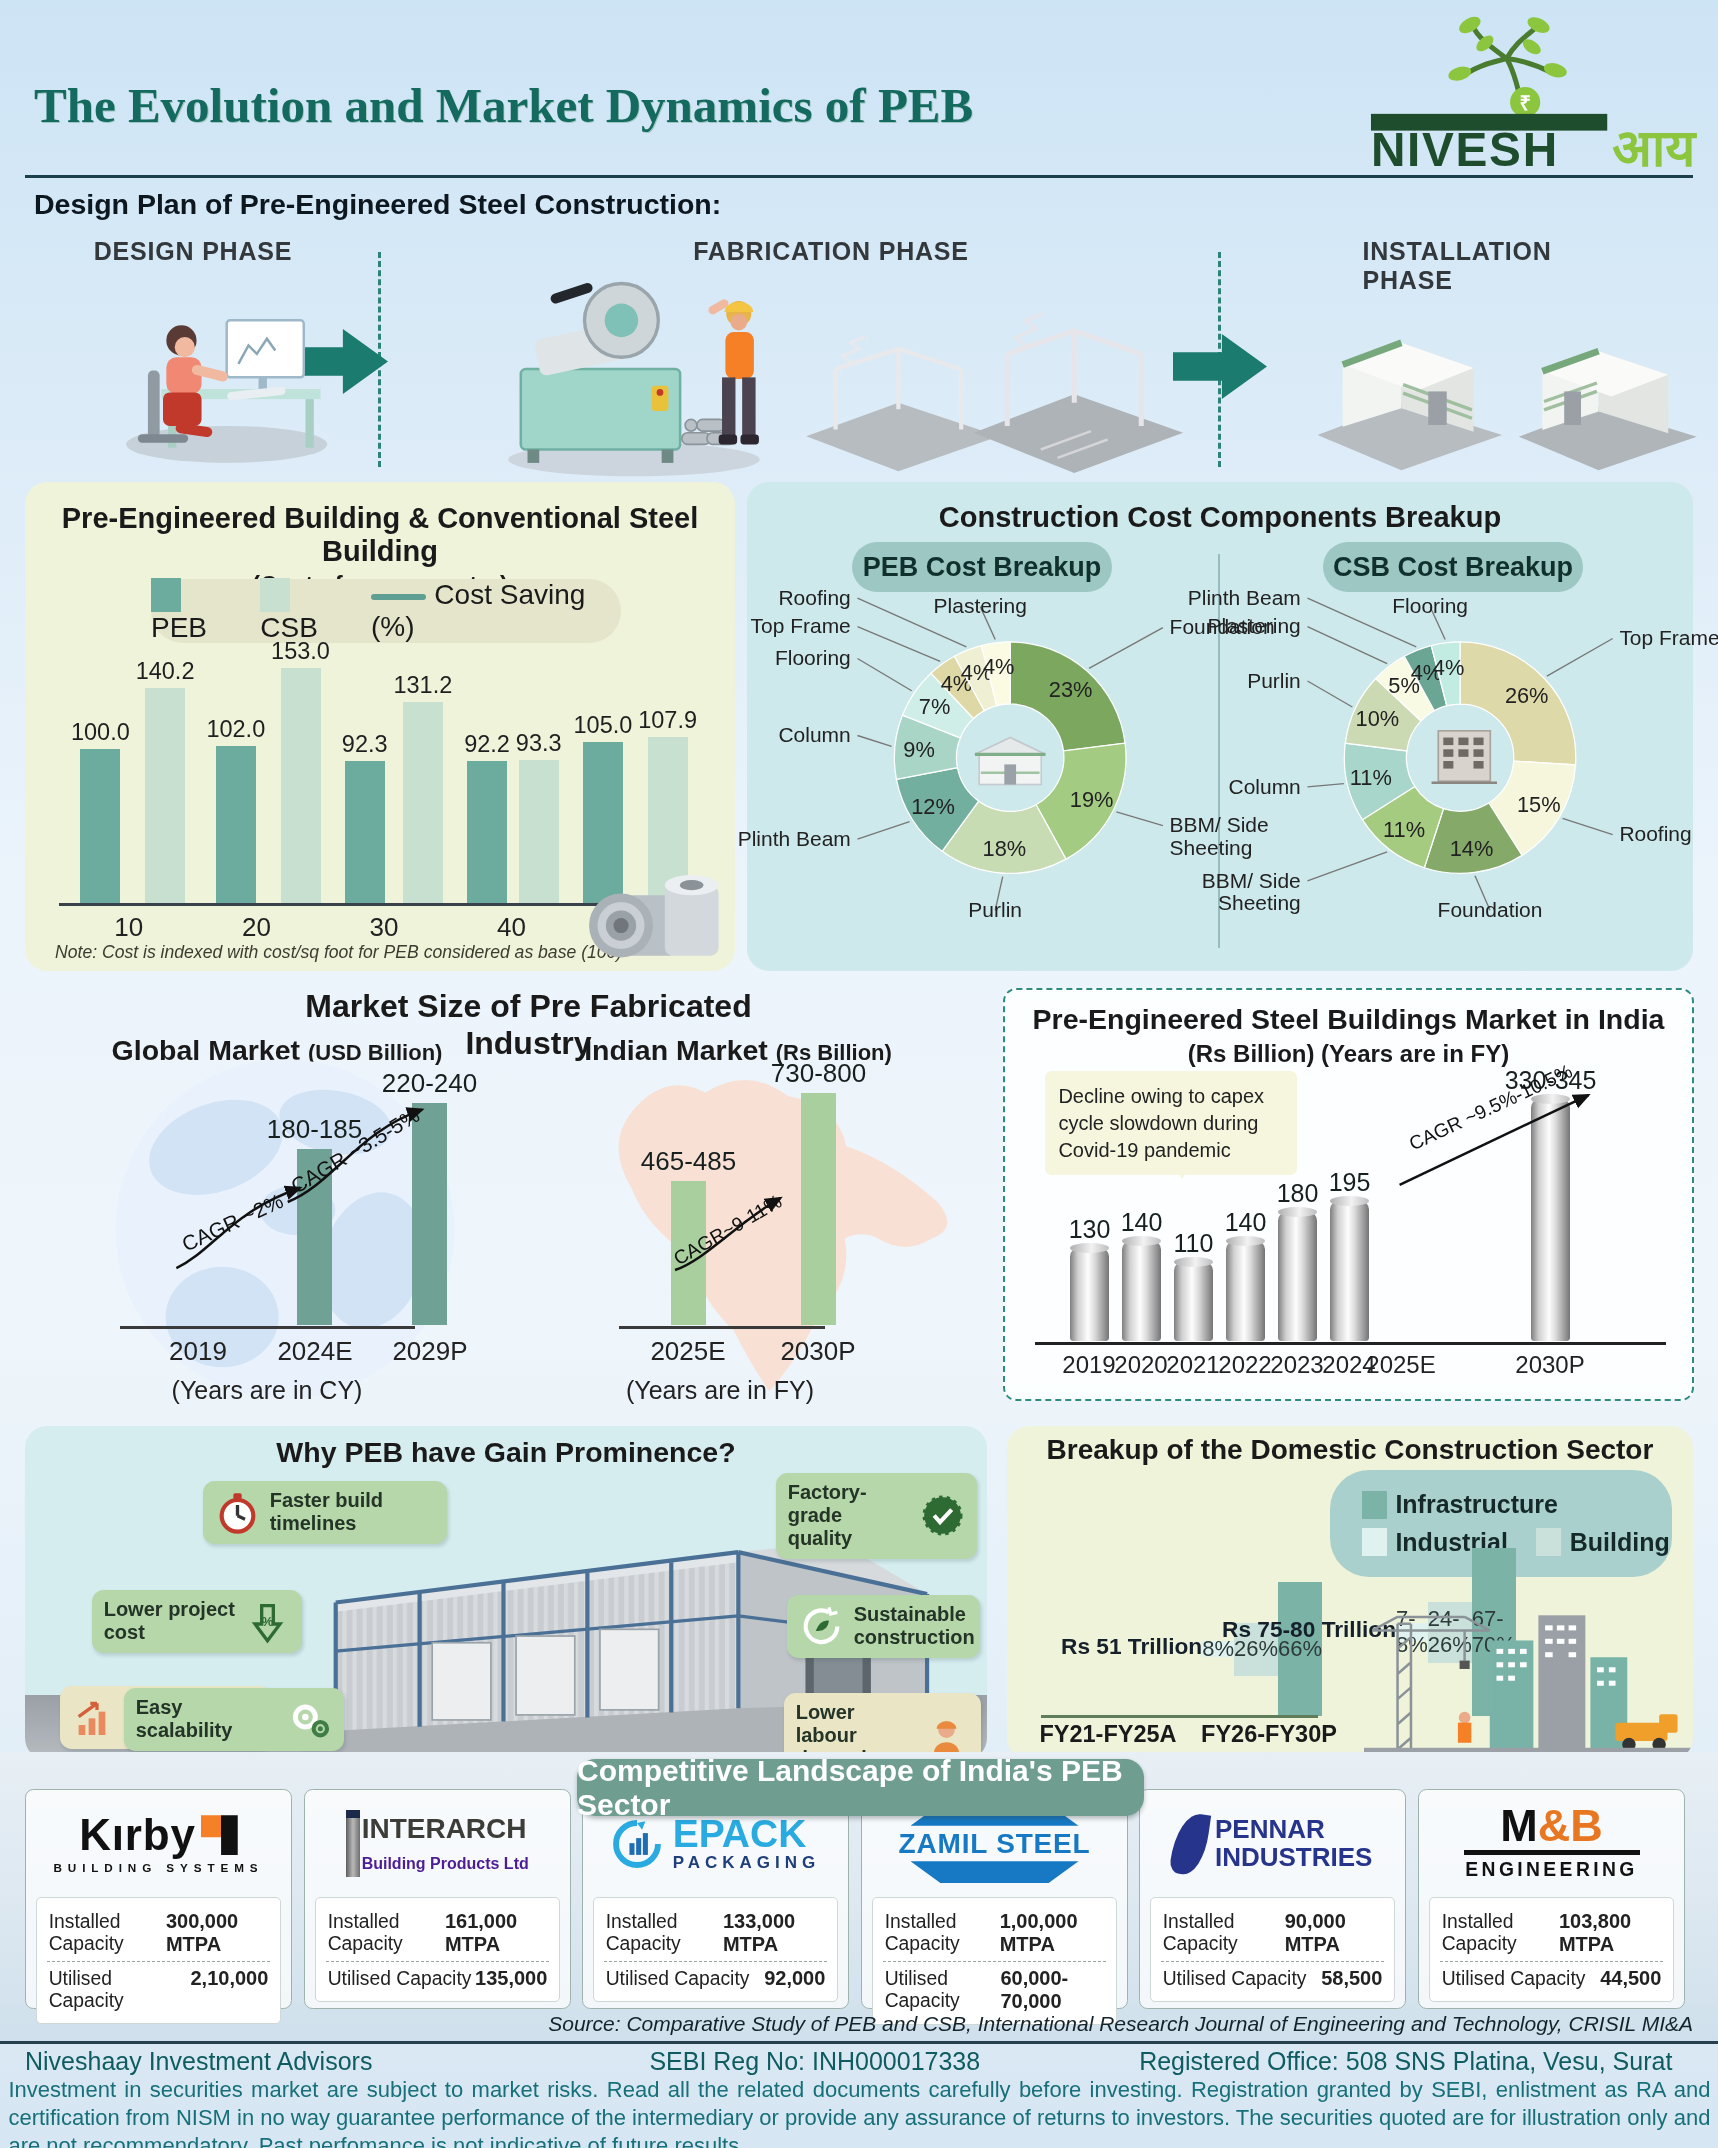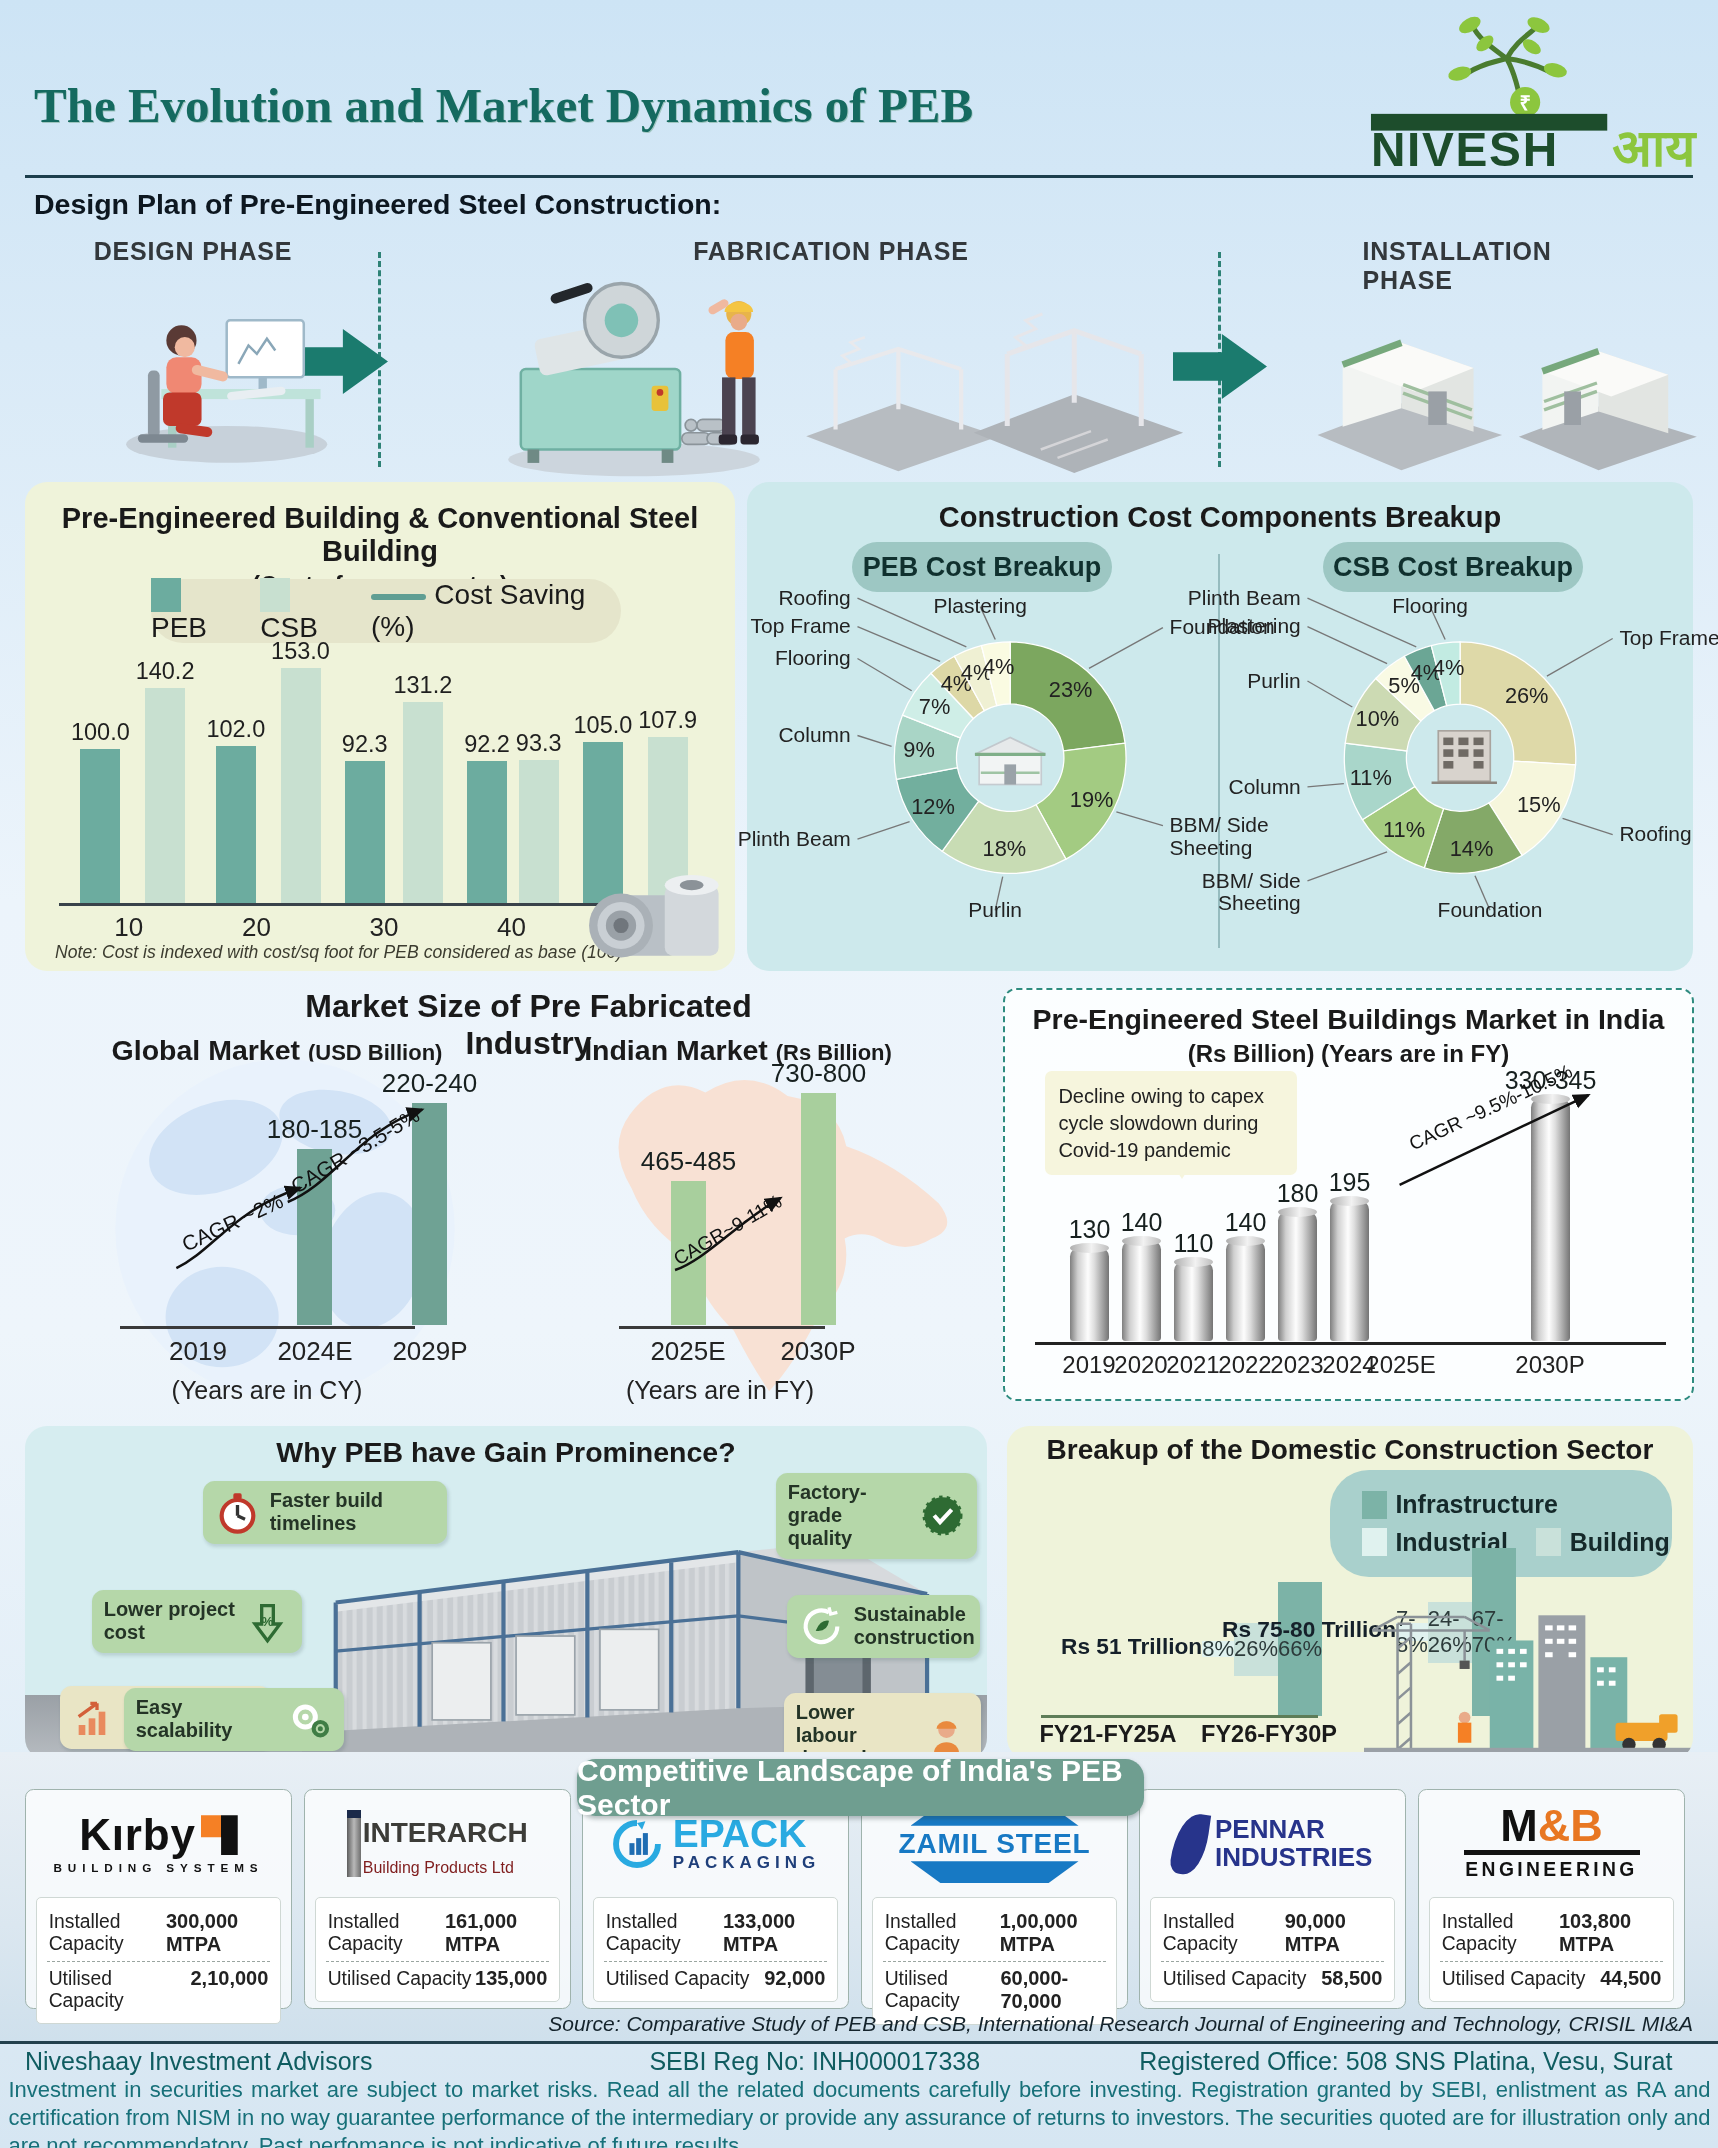--- a/index.html
+++ b/index.html
@@ -103,24 +103,24 @@
   .logo-zone{height:107px;display:flex;flex-direction:column;align-items:center;justify-content:center;overflow:hidden;}
   .cap-box{margin:0 10px;background:#ffffff;border:0.8px solid #cfd8d4;border-radius:5px;padding:6.7px 10px;}
   .cap-row{font-size:19.3px;color:#222;display:flex;justify-content:space-between;align-items:baseline;padding:5px 1.7px;}
   .cap-row b{font-size:20px;}
   .cap-div{border-top:1.7px dashed #9aa5a0;}
   
   .lg-kirby .nm{font-size:44px;font-weight:bold;color:#111;letter-spacing:0.8px;line-height:1;}
   .lg-kirby .kblock{display:inline-block;width:37px;height:40px;vertical-align:-5px;margin-left:5px;
       background:linear-gradient(90deg,#f58025 0 55%,#111 55% 100%);clip-path:polygon(0 0,100% 0,100% 100%,55% 100%,55% 55%,0 55%);}
   .lg-kirby .tg{font-size:11.7px;letter-spacing:5.9px;font-weight:bold;color:#111;margin-top:3.4px;}
-  .lg-inter{display:flex;align-items:flex-end;gap:2px;}
+  .lg-inter{display:flex;align-items:center;gap:2px;}
   .lg-inter .col{width:13.4px;height:59px;background:linear-gradient(90deg,#5d5d5d,#b9b9b9 50%,#6e6e6e);border-top:8.4px solid #1b2a4a;}
   .lg-inter .nm{font-size:28px;font-weight:bold;color:#3c3c38;line-height:1;}
-  .lg-inter .tg{font-size:16px;font-weight:normal;color:#7f1d1d;margin-top:12px;}
+  .lg-inter .tg{font-size:16px;font-weight:bold;color:#4c1d95;margin-top:12px;}
   .lg-epack{display:flex;align-items:center;gap:10px;}
   .lg-epack .nm{font-size:39px;font-weight:bold;color:#29aae1;line-height:1;}
   .lg-epack .tg{font-size:17px;font-weight:bold;color:#1f3f7a;letter-spacing:5px;}
   .lg-zamil .tz{width:168px;height:22px;background:#1779c4;clip-path:polygon(18% 0,82% 0,100% 100%,0 100%);margin:0 auto;}
   .lg-zamil .bz{width:168px;height:22px;background:#1779c4;clip-path:polygon(0 0,100% 0,82% 100%,18% 100%);margin:0 auto;}
   .lg-zamil .nm{font-size:28px;font-weight:bold;color:#1779c4;letter-spacing:0.8px;margin:1.7px 0;}
   .lg-pennar{display:flex;align-items:center;gap:8.4px;}
   .lg-pennar .sw2{width:34px;height:62px;background:#27348b;border-radius:70% 0 60% 30%/80% 0 70% 20%;transform:rotate(8deg);}
   .lg-pennar .nm{font-size:26px;font-weight:bold;color:#27348b;line-height:1.05;}
   .lg-mb .nm{font-size:45px;font-weight:bold;line-height:.9;color:#111;}

